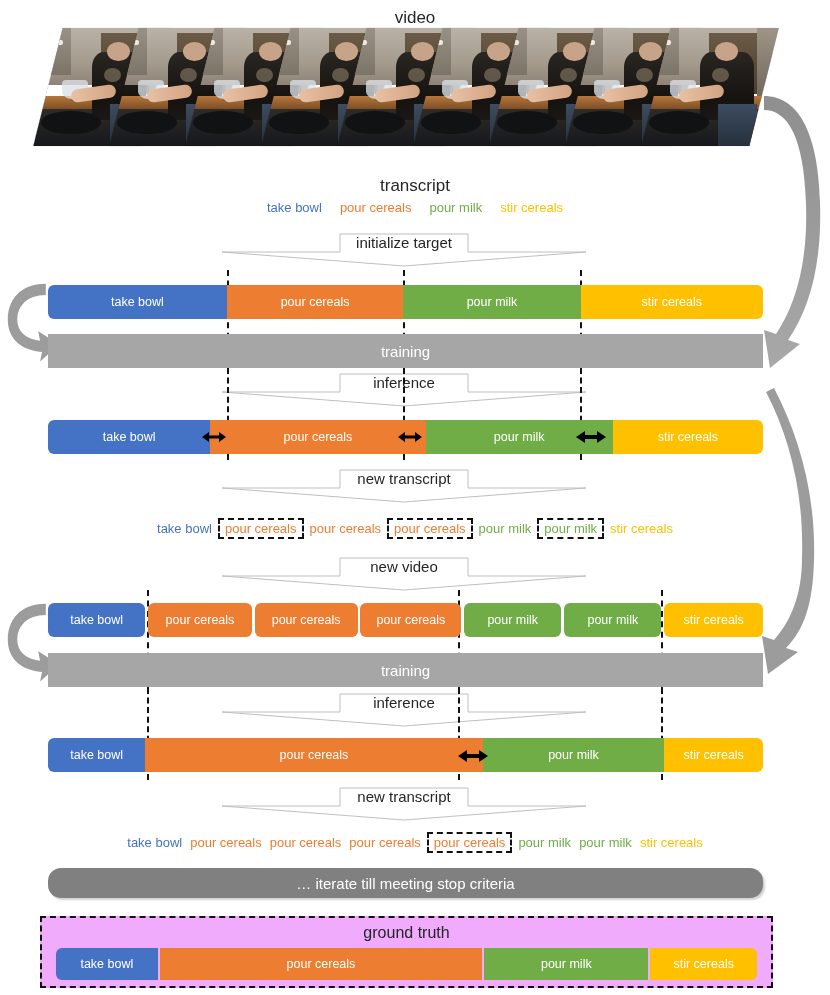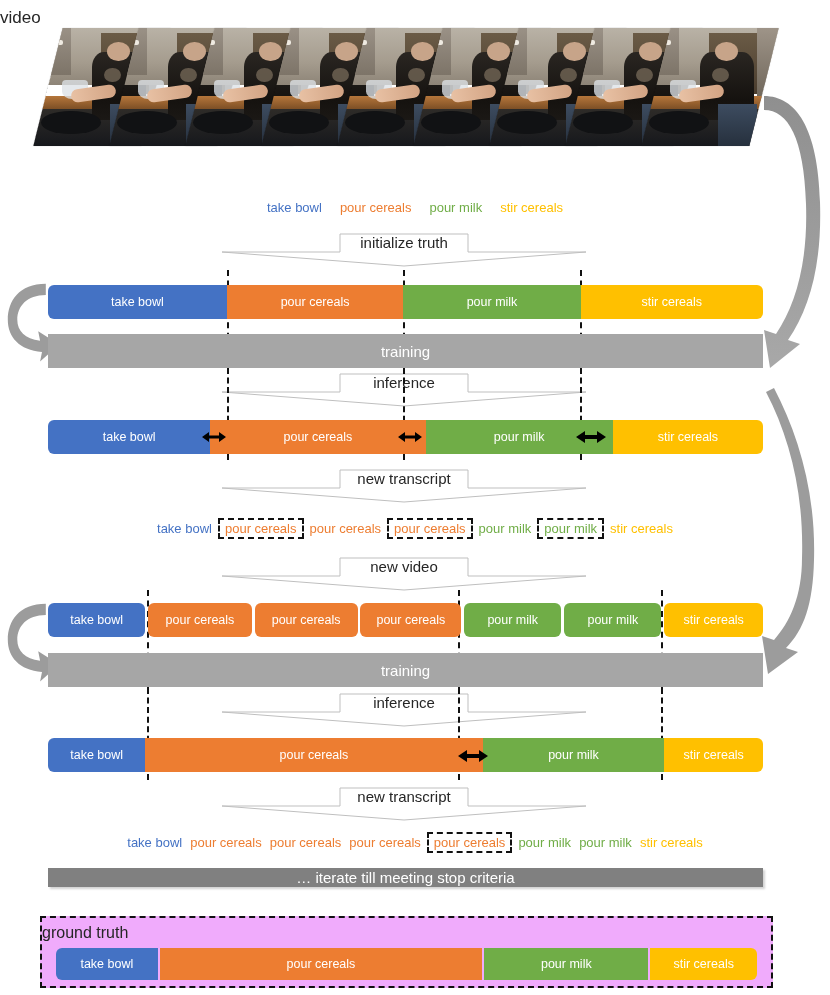--- a/index.html
+++ b/index.html
@@ -4,21 +4,21 @@
 <style>
   html,body{margin:0;padding:0;background:#ffffff;}
   body{width:830px;height:995px;position:relative;overflow:hidden;
        font-family:"Liberation Sans", sans-serif;color:#262626;}
 
   .stage{position:absolute;left:0;top:0;width:830px;height:995px;}
 
   .abs{position:absolute;}
 
   
-  .heading{font-size:17px;color:#262626;white-space:nowrap;}
+  .heading{font-size:17px;color:#262626;text-align:center;white-space:nowrap;}
 
   
   #filmstrip{position:absolute;left:48px;top:28px;width:712px;height:140px;}
   .frame{position:absolute;top:0;width:108px;height:118px;
          transform:skewX(-14deg);overflow:hidden;
          box-shadow:0 0 1px rgba(0,0,0,.35);}
   .frame .inner{position:absolute;left:-16px;top:0;width:150px;height:118px;
                 transform:skewX(14deg);}
   .sc{position:absolute;left:0;top:0;width:100%;height:100%;}
   .sc .wall{position:absolute;left:0;top:0;width:100%;height:48%;
@@ -57,22 +57,22 @@
   .seg{position:absolute;top:0;height:100%;
        display:flex;align-items:center;justify-content:center;
        color:#ffffff;font-size:12.5px;white-space:nowrap;box-sizing:border-box;}
   .seg.r-l{border-top-left-radius:6px;border-bottom-left-radius:6px;}
   .seg.r-r{border-top-right-radius:6px;border-bottom-right-radius:6px;}
   .seg.notch{border-radius:6px;}
 
   .grayband{position:absolute;height:34px;background:#a6a6a6;
             display:flex;align-items:center;justify-content:center;
             color:#ffffff;font-size:15px;}
-  .grayband.dark{background:#808080;height:19px;
-            box-shadow:2px 2px 2px rgba(0,0,0,.18);}
+  .grayband.dark{background:#808080;height:30px;
+            box-shadow:2px 2px 2px rgba(0,0,0,.18);border-radius:13px;}
 
   
   .vdash{position:absolute;width:0;border-left:2px dashed #111111;}
 
   
   .banner{position:absolute;height:36px;}
   .banner svg{display:block;}
   .banner .lbl{position:absolute;left:0;top:2px;width:100%;
        text-align:center;font-size:15px;color:#262626;white-space:nowrap;}
 
@@ -285,27 +285,28 @@
   <svg class="curve" style="left:752px;top:82px;" width="78" height="300">
     <defs>
       <linearGradient id="gA" x1="0" y1="0" x2="0" y2="1">
         <stop offset="0%" stop-color="#8f8f8f"></stop>
           <stop offset="100%" stop-color="#a8a8a8"></stop>
       </linearGradient>
     </defs>
     <path d="M12,14 C44,14 66,46 68,120 C70,182 58,226 36,258 L48,262 L18,286 L12,248 L24,252 C44,222 56,180 54,122 C52,56 36,28 12,28 Z" fill="url(#gA)"></path>
   </svg>
 
+  <div class="abs heading" style="left:0;top:176px;width:830px;">transcript</div>
   <div class="tline" id="transcript-top" style="left:0;top:200px;width:830px;text-align:center;"><span class="tk" style="color: rgb(68, 114, 196);">take bowl</span><span class="tk" style="color: rgb(237, 125, 49);">pour cereals</span><span class="tk" style="color: rgb(112, 173, 71);">pour milk</span><span class="tk" style="color: rgb(255, 192, 0);">stir cereals</span></div>
 
   <div class="banner" style="left:222px;top:232px;width:364px;">
     <svg width="364" height="36" viewBox="0 0 364 36">
       <path d="M0,20 L118,20 L118,2 L246,2 L246,20 L364,20 L182,34 Z" fill="#ffffff" stroke="#bfbfbf" stroke-width="1"></path>
     </svg>
-    <div class="lbl">initialize truth</div>
+    <div class="lbl">initialize target</div>
   </div>
 
   <div class="vdash" style="left:227px;top:270px;height:100px;"></div>
   <div class="vdash" style="left:403px;top:270px;height:100px;"></div>
   <div class="vdash" style="left:580px;top:270px;height:100px;"></div>
 
   <svg class="curve" style="left:4px;top:278px;" width="56" height="84">
     <path d="M44,6 C16,6 4,24 4,44 C4,62 16,76 40,78 L38,88 L58,70 L36,56 L38,66 C22,64 14,56 14,44 C14,30 24,18 44,18 Z" fill="#9c9c9c" transform="scale(0.95)"></path>
   </svg>
 

